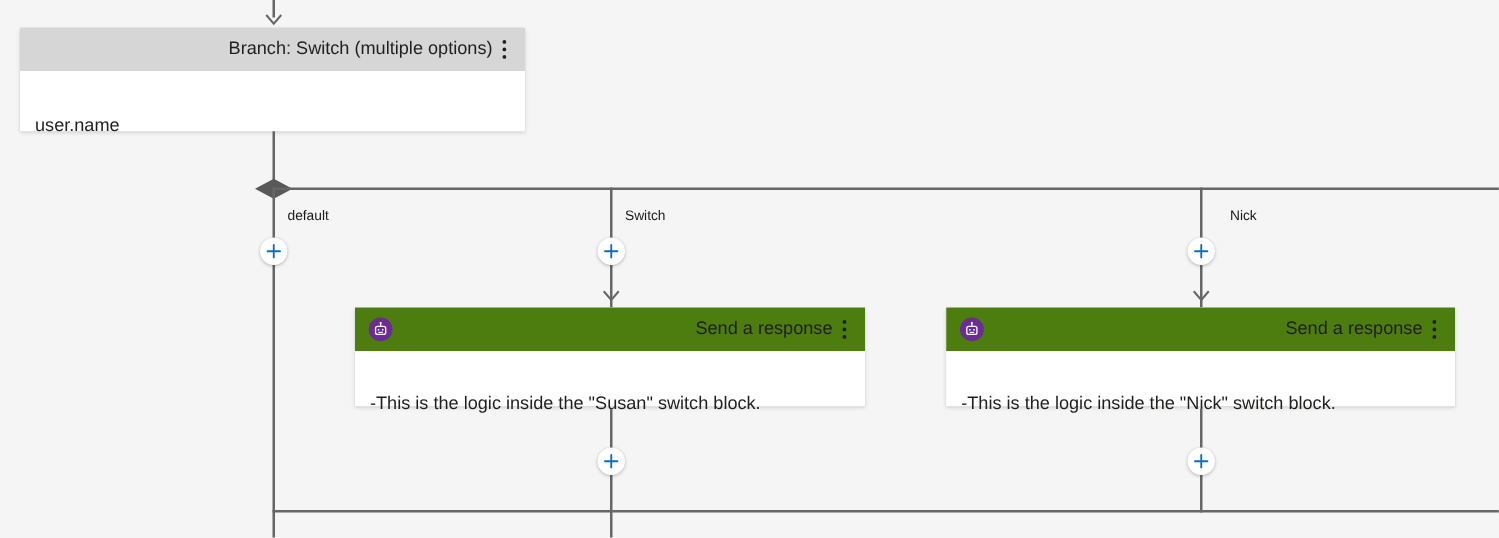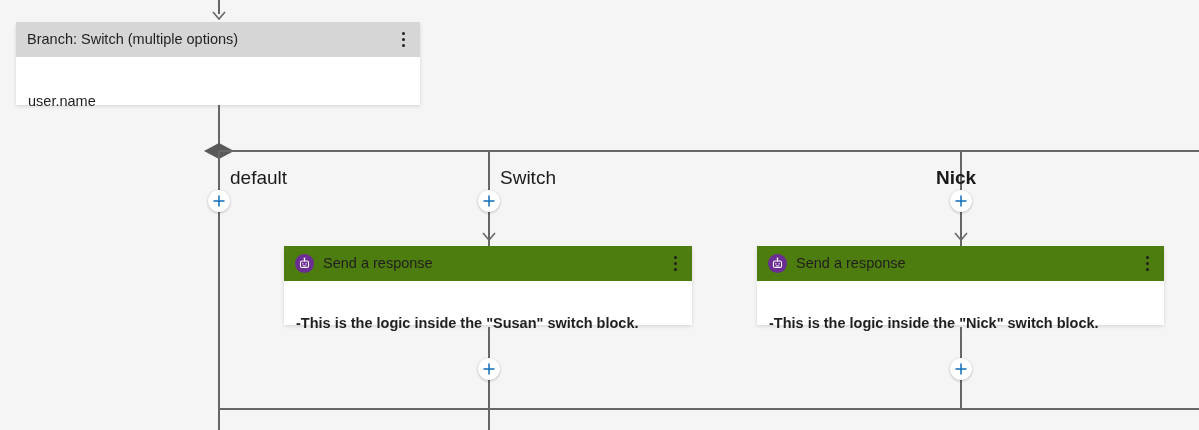--- a/index.html
+++ b/index.html
@@ -12,20 +12,21 @@
     height: 430px;
     background: #f5f5f5;
     font-family: "Liberation Sans", sans-serif;
     overflow: hidden;
   }
   #canvas {
     position: relative;
     width: 1131px;
     height: 430px;
     background: #f5f5f5;
+    text-align: right;
   }
 
   
   .vline {
     position: absolute;
     width: 2px;
     background: #666666;
   }
   .hline {
     position: absolute;
@@ -59,21 +60,21 @@
     display: flex;
     align-items: center;
     justify-content: center;
     cursor: pointer;
   }
   .plus-btn svg { display: block; }
 
   
   .branch-label {
     position: absolute;
-    font-size: 19px;
+    font-size: 11px;
     color: #1b1a19;
     line-height: 1;
     white-space: nowrap;
   }
 
   
   .card {
     position: absolute;
     background: #ffffff;
     box-shadow: 0 1.6px 3.6px rgba(0,0,0,0.13), 0 0.3px 0.9px rgba(0,0,0,0.10);
@@ -139,21 +140,21 @@
     color: #201f1e;
   }
   .card-body span { white-space: nowrap; margin-top: 40px; }
 
   
   #switch-card        { left: 16px;  top: 22px;  width: 404px; }
   #switch-card .card-body { height: 48px; }
 
   #card-susan         { left: 284px; top: 246px; width: 408px; }
   #card-nick          { left: 757px; top: 246px; width: 407px; }
-  .response-card .card-body { height: 44px; font-weight: bold; }
+  .response-card .card-body { height: 44px; }
 </style>
 </head>
 <body>
 
 <div id="canvas">
 
   <div class="vline" style="left:218px; top:-6px; height:20px;"></div>
   <div class="arrow-head" style="left:212px; top:11px;">
     <svg width="14" height="10" viewBox="0 0 14 10">
       <path d="M1 1 L7 8 L13 1" fill="none" stroke="#666666" stroke-width="1.6"></path>
@@ -230,21 +231,21 @@
   </div>
 
   <div class="vline" style="left:488px; top:327px; height:103px;"></div>
   <div class="plus-btn" style="left:478px; top:358px;">
     <svg width="12" height="12" viewBox="0 0 12 12">
       <path d="M6 1 V11 M1 6 H11" stroke="#0f6cbd" stroke-width="1.5" stroke-linecap="round"></path>
     </svg>
   </div>
 
   <div class="vline" style="left:960px; top:150px; height:96px;"></div>
-  <div class="branch-label" style="left:936px; top:168px;font-weight:bold;">Nick</div>
+  <div class="branch-label" style="left:984px; top:168px;">Nick</div>
   <div class="plus-btn" style="left:950px; top:190px;">
     <svg width="12" height="12" viewBox="0 0 12 12">
       <path d="M6 1 V11 M1 6 H11" stroke="#0f6cbd" stroke-width="1.5" stroke-linecap="round"></path>
     </svg>
   </div>
   <div class="arrow-head" style="left:954px; top:232px;">
     <svg width="14" height="10" viewBox="0 0 14 10">
       <path d="M1 1 L7 8 L13 1" fill="none" stroke="#666666" stroke-width="1.6"></path>
     </svg>
   </div>

